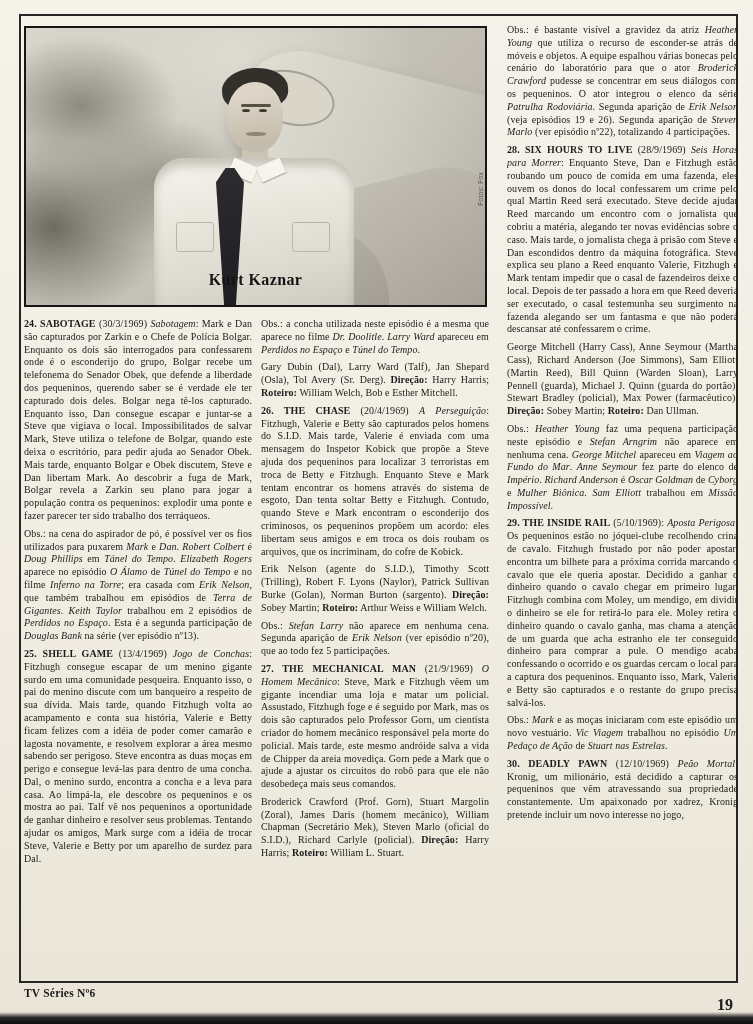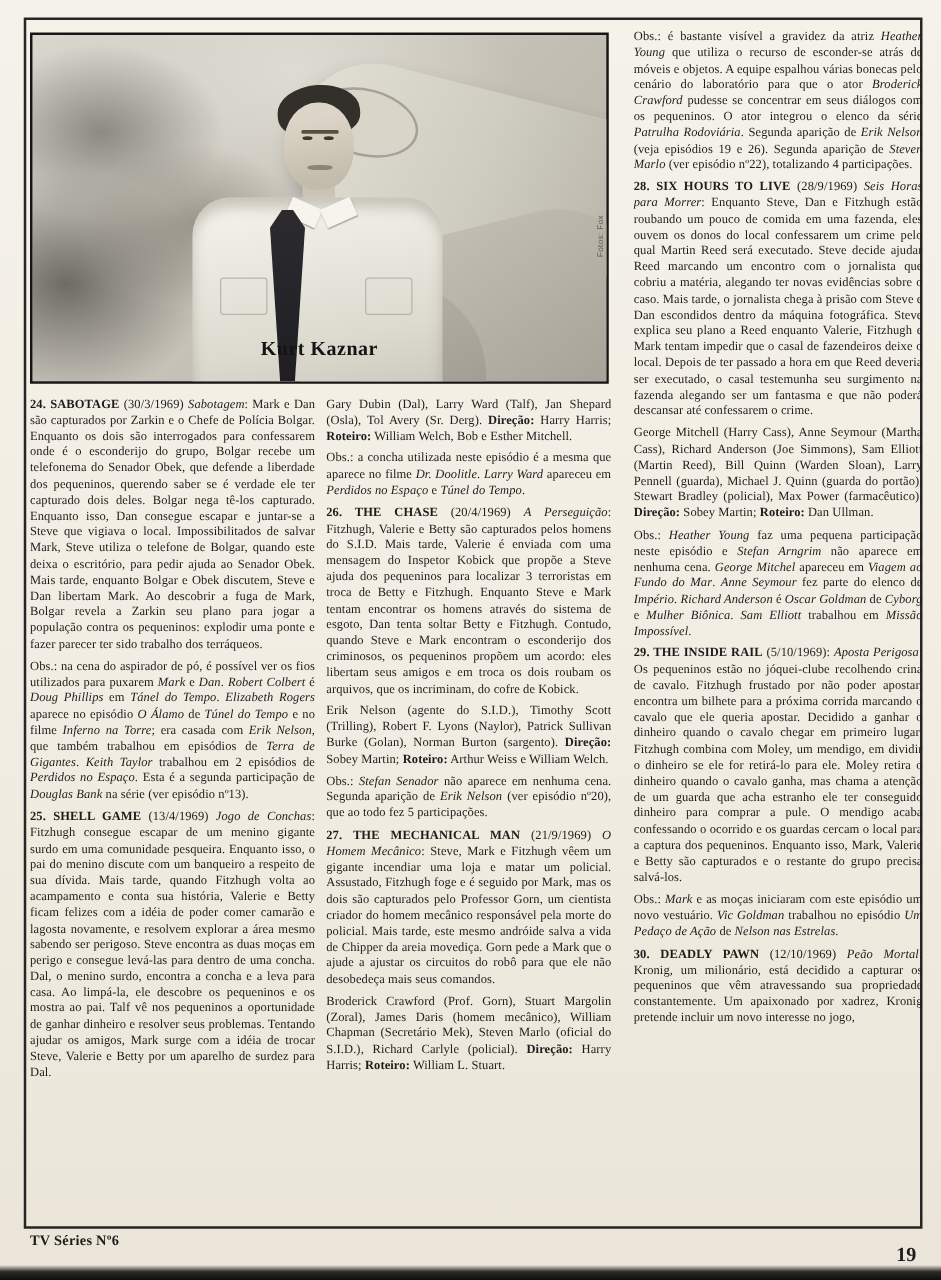--- a/index.html
+++ b/index.html
@@ -145,33 +145,33 @@
   <div class="photo-caption">Kurt Kaznar</div>
   <div class="photo-credit">Fotos: Fox</div>
 </div>
 
 <div class="col col-left">
     <p class="para"><span class="run-b">24. SABOTAGE</span> (30/3/1969) <span class="run-i">Sabotagem</span>: Mark e Dan são capturados por Zarkin e o Chefe de Polícia Bolgar. Enquanto os dois são interrogados para confessarem onde é o esconderijo do grupo, Bolgar recebe um telefonema do Senador Obek, que defende a liberdade dos pequeninos, querendo saber se é verdade ele ter capturado dois deles. Bolgar nega tê-los capturado. Enquanto isso, Dan consegue escapar e juntar-se a Steve que vigiava o local. Impossibilitados de salvar Mark, Steve utiliza o telefone de Bolgar, quando este deixa o escritório, para pedir ajuda ao Senador Obek. Mais tarde, enquanto Bolgar e Obek discutem, Steve e Dan libertam Mark. Ao descobrir a fuga de Mark, Bolgar revela a Zarkin seu plano para jogar a população contra os pequeninos: explodir uma ponte e fazer parecer ter sido trabalho dos terráqueos.</p>
     <p class="para">Obs.: na cena do aspirador de pó, é possível ver os fios utilizados para puxarem <span class="run-i">Mark</span> e <span class="run-i">Dan</span>. <span class="run-i">Robert Colbert</span> é <span class="run-i">Doug Phillips</span> em <span class="run-i">Tánel do Tempo</span>. <span class="run-i">Elizabeth Rogers</span> aparece no episódio <span class="run-i">O Álamo</span> de <span class="run-i">Túnel do Tempo</span> e no filme <span class="run-i">Inferno na Torre</span>; era casada com <span class="run-i">Erik Nelson</span>, que também trabalhou em episódios de <span class="run-i">Terra de Gigantes</span>. <span class="run-i">Keith Taylor</span> trabalhou em 2 episódios de <span class="run-i">Perdidos no Espaço</span>. Esta é a segunda participação de <span class="run-i">Douglas Bank</span> na série (ver episódio nº13).</p>
     <p class="para"><span class="run-b">25. SHELL GAME</span> (13/4/1969) <span class="run-i">Jogo de Conchas</span>: Fitzhugh consegue escapar de um menino gigante surdo em uma comunidade pesqueira. Enquanto isso, o pai do menino discute com um banqueiro a respeito de sua dívida. Mais tarde, quando Fitzhugh volta ao acampamento e conta sua história, Valerie e Betty ficam felizes com a idéia de poder comer camarão e lagosta novamente, e resolvem explorar a área mesmo sabendo ser perigoso. Steve encontra as duas moças em perigo e consegue levá-las para dentro de uma concha. Dal, o menino surdo, encontra a concha e a leva para casa. Ao limpá-la, ele descobre os pequeninos e os mostra ao pai. Talf vê nos pequeninos a oportunidade de ganhar dinheiro e resolver seus problemas. Tentando ajudar os amigos, Mark surge com a idéia de trocar Steve, Valerie e Betty por um aparelho de surdez para Dal.</p>
   </div>
 <div class="col col-middle">
+    <p class="para">Obs.: a concha utilizada neste episódio é a mesma que aparece no filme <span class="run-i">Dr. Doolitle</span>. <span class="run-i">Larry Ward</span> apareceu em <span class="run-i">Perdidos no Espaço</span> e <span class="run-i">Túnel do Tempo</span>.</p>
     <p class="para">Gary Dubin (Dal), Larry Ward (Talf), Jan Shepard (Osla), Tol Avery (Sr. Derg). <span class="run-b">Direção:</span> Harry Harris; <span class="run-b">Roteiro:</span> William Welch, Bob e Esther Mitchell.</p>
-    <p class="para">Obs.: a concha utilizada neste episódio é a mesma que aparece no filme <span class="run-i">Dr. Doolitle</span>. <span class="run-i">Larry Ward</span> apareceu em <span class="run-i">Perdidos no Espaço</span> e <span class="run-i">Túnel do Tempo</span>.</p>
     <p class="para"><span class="run-b">26. THE CHASE</span> (20/4/1969) <span class="run-i">A Perseguição</span>: Fitzhugh, Valerie e Betty são capturados pelos homens do S.I.D. Mais tarde, Valerie é enviada com uma mensagem do Inspetor Kobick que propõe a Steve ajuda dos pequeninos para localizar 3 terroristas em troca de Betty e Fitzhugh. Enquanto Steve e Mark tentam encontrar os homens através do sistema de esgoto, Dan tenta soltar Betty e Fitzhugh. Contudo, quando Steve e Mark encontram o esconderijo dos criminosos, os pequeninos propõem um acordo: eles libertam seus amigos e em troca os dois roubam os arquivos, que os incriminam, do cofre de Kobick.</p>
     <p class="para">Erik Nelson (agente do S.I.D.), Timothy Scott (Trilling), Robert F. Lyons (Naylor), Patrick Sullivan Burke (Golan), Norman Burton (sargento). <span class="run-b">Direção:</span> Sobey Martin; <span class="run-b">Roteiro:</span> Arthur Weiss e William Welch.</p>
-    <p class="para">Obs.: <span class="run-i">Stefan Senador</span> não aparece em nenhuma cena. Segunda aparição de <span class="run-i">Erik Nelson</span> (ver episódio nº20), que ao todo fez 5 participações.</p>
+    <p class="para">Obs.: <span class="run-i">Stefan Larry</span> não aparece em nenhuma cena. Segunda aparição de <span class="run-i">Erik Nelson</span> (ver episódio nº20), que ao todo fez 5 participações.</p>
     <p class="para"><span class="run-b">27. THE MECHANICAL MAN</span> (21/9/1969) <span class="run-i">O Homem Mecânico</span>: Steve, Mark e Fitzhugh vêem um gigante incendiar uma loja e matar um policial. Assustado, Fitzhugh foge e é seguido por Mark, mas os dois são capturados pelo Professor Gorn, um cientista criador do homem mecânico responsável pela morte do policial. Mais tarde, este mesmo andróide salva a vida de Chipper da areia movediça. Gorn pede a Mark que o ajude a ajustar os circuitos do robô para que ele não desobedeça mais seus comandos.</p>
     <p class="para">Broderick Crawford (Prof. Gorn), Stuart Margolin (Zoral), James Daris (homem mecânico), William Chapman (Secretário Mek), Steven Marlo (oficial do S.I.D.), Richard Carlyle (policial). <span class="run-b">Direção:</span> Harry Harris; <span class="run-b">Roteiro:</span> William L. Stuart.</p>
   </div>
 <div class="col col-right">
     <p class="para">Obs.: é bastante visível a gravidez da atriz <span class="run-i">Heather Young</span> que utiliza o recurso de esconder-se atrás de móveis e objetos. A equipe espalhou várias bonecas pelo cenário do laboratório para que o ator <span class="run-i">Broderick Crawford</span> pudesse se concentrar em seus diálogos com os pequeninos. O ator integrou o elenco da série <span class="run-i">Patrulha Rodoviária</span>. Segunda aparição de <span class="run-i">Erik Nelson</span> (veja episódios 19 e 26). Segunda aparição de <span class="run-i">Steven Marlo</span> (ver episódio nº22), totalizando 4 participações.</p>
     <p class="para"><span class="run-b">28. SIX HOURS TO LIVE</span> (28/9/1969) <span class="run-i">Seis Horas para Morrer</span>: Enquanto Steve, Dan e Fitzhugh estão roubando um pouco de comida em uma fazenda, eles ouvem os donos do local confessarem um crime pelo qual Martin Reed será executado. Steve decide ajudar Reed marcando um encontro com o jornalista que cobriu a matéria, alegando ter novas evidências sobre o caso. Mais tarde, o jornalista chega à prisão com Steve e Dan escondidos dentro da máquina fotográfica. Steve explica seu plano a Reed enquanto Valerie, Fitzhugh e Mark tentam impedir que o casal de fazendeiros deixe o local. Depois de ter passado a hora em que Reed deveria ser executado, o casal testemunha seu surgimento na fazenda alegando ser um fantasma e que não poderá descansar até confessarem o crime.</p>
     <p class="para">George Mitchell (Harry Cass), Anne Seymour (Martha Cass), Richard Anderson (Joe Simmons), Sam Elliott (Martin Reed), Bill Quinn (Warden Sloan), Larry Pennell (guarda), Michael J. Quinn (guarda do portão), Stewart Bradley (policial), Max Power (farmacêutico). <span class="run-b">Direção:</span> Sobey Martin; <span class="run-b">Roteiro:</span> Dan Ullman.</p>
     <p class="para">Obs.: <span class="run-i">Heather Young</span> faz uma pequena participação neste episódio e <span class="run-i">Stefan Arngrim</span> não aparece em nenhuma cena. <span class="run-i">George Mitchel</span> apareceu em <span class="run-i">Viagem ao Fundo do Mar</span>. <span class="run-i">Anne Seymour</span> fez parte do elenco de <span class="run-i">Império</span>. <span class="run-i">Richard Anderson</span> é <span class="run-i">Oscar Goldman</span> de <span class="run-i">Cyborg</span> e <span class="run-i">Mulher Biônica</span>. <span class="run-i">Sam Elliott</span> trabalhou em <span class="run-i">Missão Impossível</span>.</p>
     <p class="para"><span class="run-b">29. THE INSIDE RAIL</span> (5/10/1969): <span class="run-i">Aposta Perigosa</span>: Os pequeninos estão no jóquei-clube recolhendo crina de cavalo. Fitzhugh frustado por não poder apostar, encontra um bilhete para a próxima corrida marcando o cavalo que ele queria apostar. Decidido a ganhar o dinheiro quando o cavalo chegar em primeiro lugar, Fitzhugh combina com Moley, um mendigo, em dividir o dinheiro se ele for retirá-lo para ele. Moley retira o dinheiro quando o cavalo ganha, mas chama a atenção de um guarda que acha estranho ele ter conseguido dinheiro para comprar a pule. O mendigo acaba confessando o ocorrido e os guardas cercam o local para a captura dos pequeninos. Enquanto isso, Mark, Valerie e Betty são capturados e o restante do grupo precisa salvá-los.</p>
-    <p class="para">Obs.: <span class="run-i">Mark</span> e as moças iniciaram com este episódio um novo vestuário. <span class="run-i">Vic Goldman</span> trabalhou no episódio <span class="run-i">Um Pedaço de Ação</span> de <span class="run-i">Nelson nas Estrelas</span>.</p>
+    <p class="para">Obs.: <span class="run-i">Mark</span> e as moças iniciaram com este episódio um novo vestuário. <span class="run-i">Vic Viagem</span> trabalhou no episódio <span class="run-i">Um Pedaço de Ação</span> de <span class="run-i">Stuart nas Estrelas</span>.</p>
     <p class="para"><span class="run-b">30. DEADLY PAWN</span> (12/10/1969) <span class="run-i">Peão Mortal</span>: Kronig, um milionário, está decidido a capturar os pequeninos que vêm atravessando sua propriedade constantemente. Um apaixonado por xadrez, Kronig pretende incluir um novo interesse no jogo,</p>
   </div>
 
 <div class="footer-mag">TV Séries Nº6</div>
 <div class="footer-page">19</div>
 <div class="scan-band"></div>
 
 </body></html>

